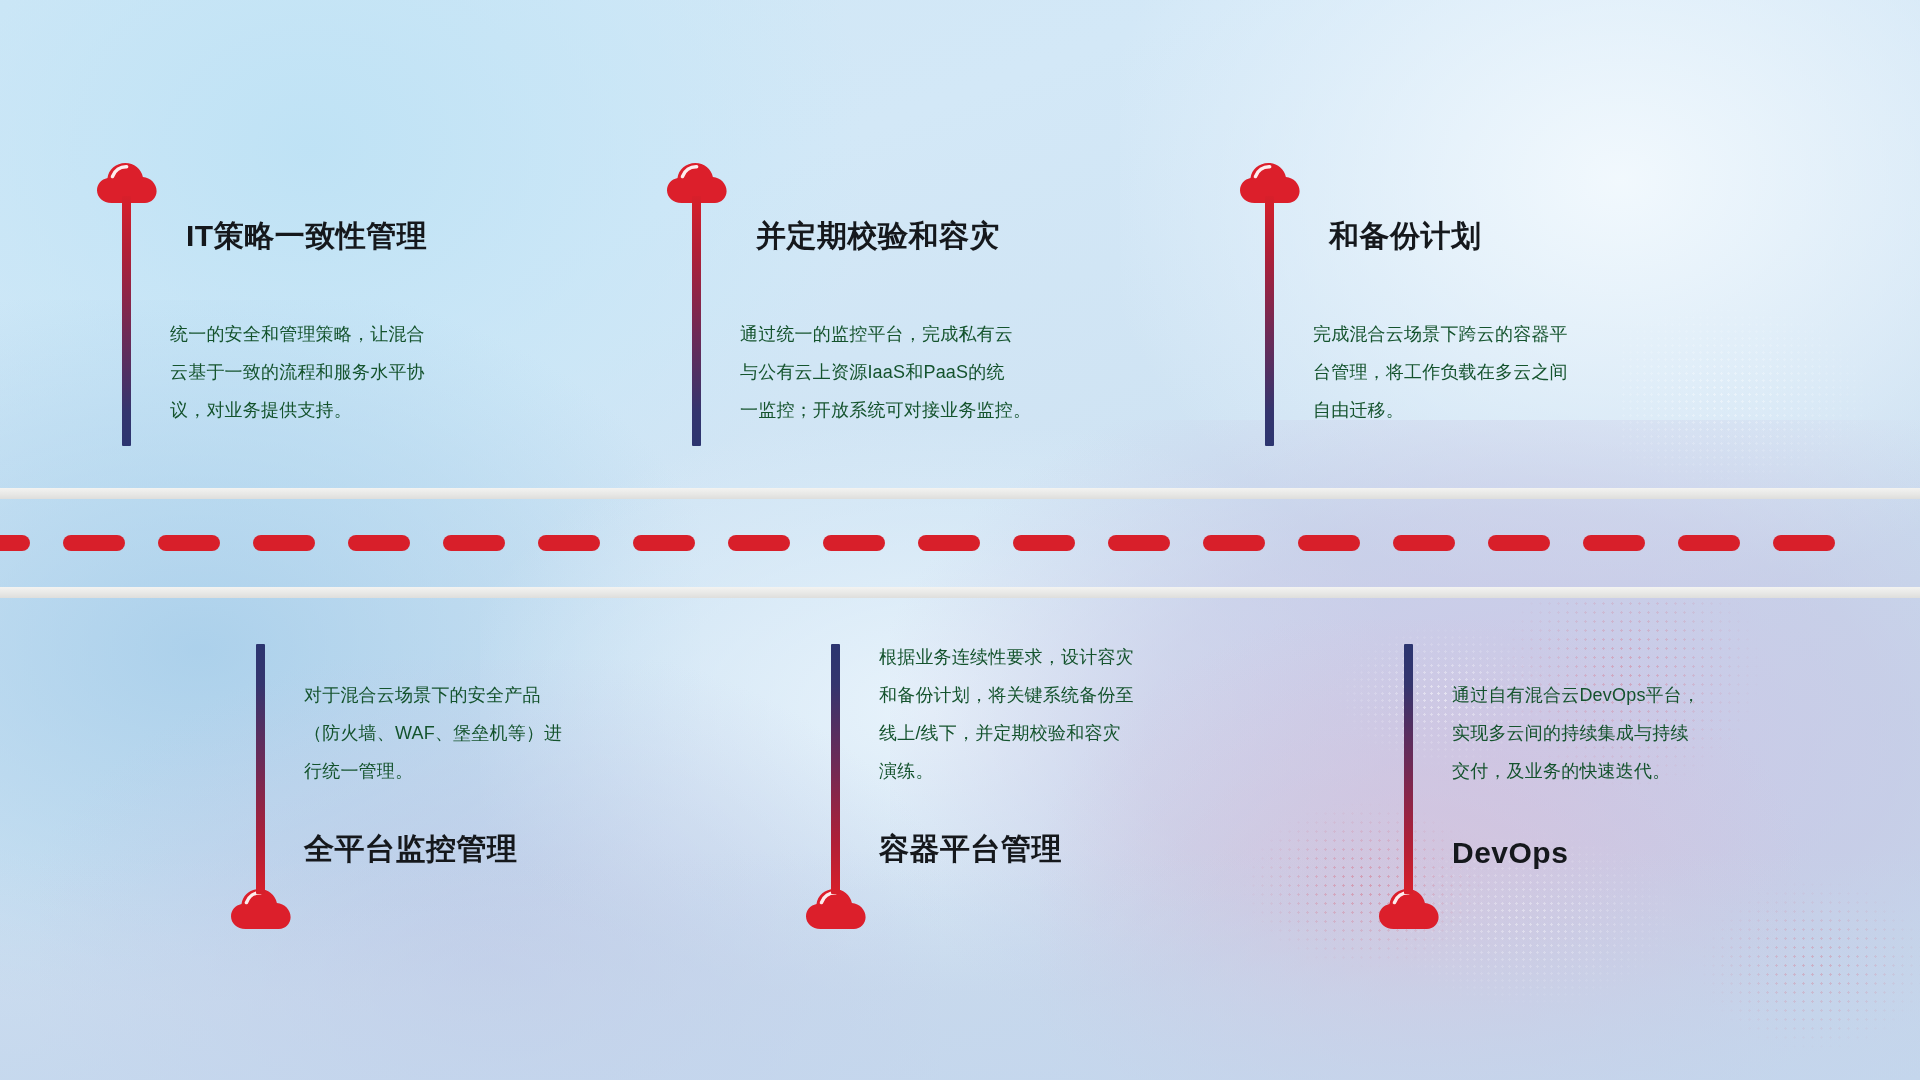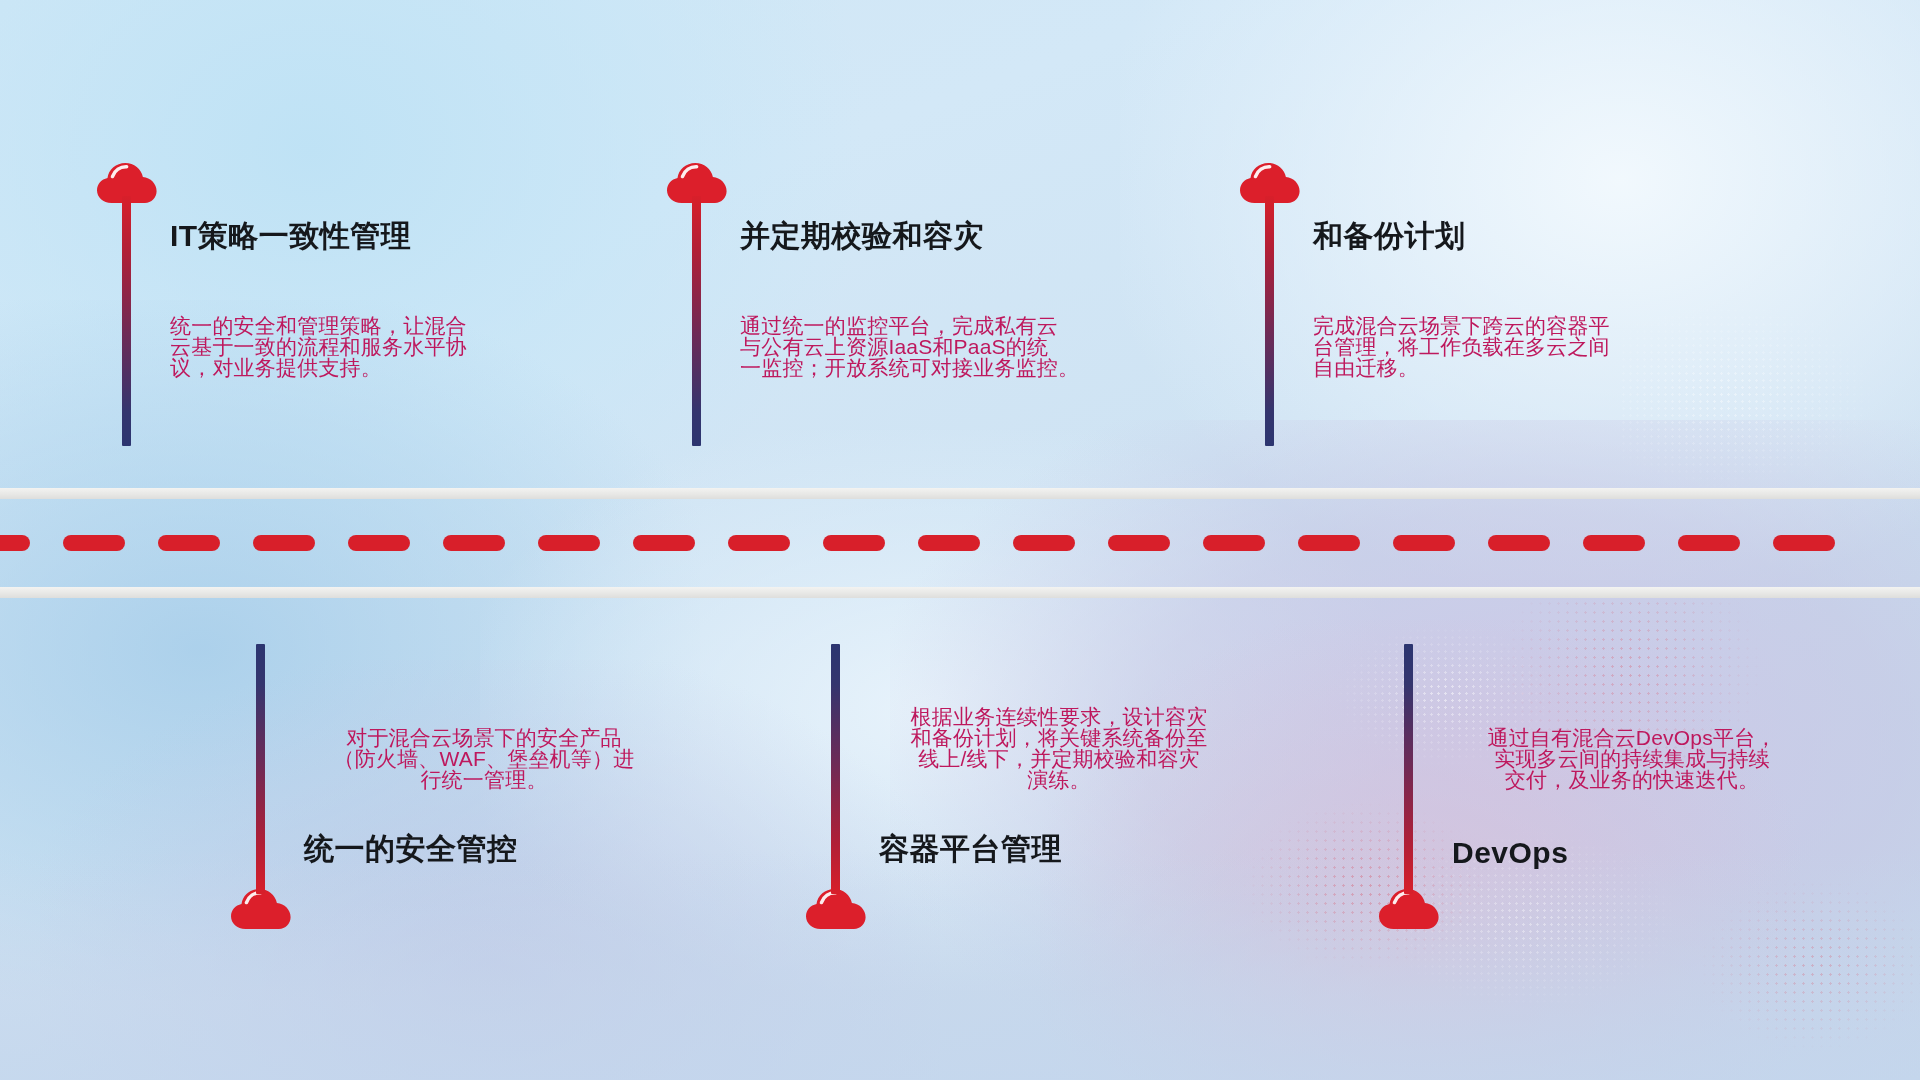--- a/index.html
+++ b/index.html
@@ -125,35 +125,35 @@
     width:9px; border-radius:1px;
   }
   .stem.down { background:linear-gradient(180deg,#d81f2a 0%,#b11f36 22%,#6e2a56 55%,#34356e 86%,#2c3570 100%); }
   .stem.up   { background:linear-gradient(180deg,#2c3570 0%,#34356e 16%,#6e2a56 48%,#b11f36 80%,#d81f2a 100%); }
 
   .title {
     font-size:30px; font-weight:bold; color:#15181c;
     letter-spacing:.5px; white-space:nowrap;
   }
   .body {
-    font-size:21px; line-height:21px; color:#be185d;
+    font-size:18px; line-height:38px; color:#14532d;
     white-space:pre-line; letter-spacing:.2px;
   }
 
   
   .top-col .cloud { position:absolute; left:0; top:0; }
   .top-col .stem  { position:absolute; left:26px; top:36px; height:250px; }
-  .top-col .title { position:absolute; left:74px; top:56px; }
+  .top-col .title { position:absolute; left:90px; top:56px; }
   .top-col .body  { position:absolute; left:74px; top:155px; width:352px; }
 
   
   .bot-col .cloud { position:absolute; left:0; bottom:0; }
   .bot-col .stem  { position:absolute; left:26px; bottom:36px; height:250px; }
   .bot-col .title { position:absolute; left:74px; bottom:60px; }
-  .bot-col .body  { position:absolute; left:74px; bottom:140px; width:360px;text-align:center; }
+  .bot-col .body  { position:absolute; left:74px; bottom:140px; width:360px; }
 </style>
 </head>
 <body>
 
 <div id="bg">
   <div class="bg-base"></div>
   <div class="bg-b1"></div>
   <div class="bg-b2"></div>
   <div class="bg-b3"></div>
   <div class="bg-b4"></div>
@@ -248,21 +248,21 @@
 <div class="col bot-col" style="left:230px; bottom:150px;">
   <div class="cloud">
     <svg viewBox="0 0 62 44">
         <g>
       <path d="M15.5 43 C6.9 43 1 37.2 1 30.3 C1 24.3 5.4 19.2 11.5 18 C12.6 9.4 20.1 3 29.3 3 C38 3 45.3 8.9 46.9 17 C54.6 17.6 60.6 23.8 60.6 31.3 C60.6 37.8 55.4 43 48.9 43 Z" fill="#dc1f2b"></path>
       <path d="M16.5 16.5 C18.8 10.2 24.2 6.6 30.6 6.8" stroke="#ffffff" stroke-width="3.6" stroke-linecap="round" fill="none" opacity=".92"></path>
     </g>
       </svg>
   </div>
   <div class="stem up"></div>
-  <div class="title">统一的安全管控</div>
+  <div class="title">全平台监控管理</div>
   <div class="body">对于混合云场景下的安全产品
 （防火墙、WAF、堡垒机等）进
 行统一管理。</div>
 </div>
 
 <div class="col bot-col" style="left:805px; bottom:150px;">
   <div class="cloud">
     <svg viewBox="0 0 62 44">
         <g>
       <path d="M15.5 43 C6.9 43 1 37.2 1 30.3 C1 24.3 5.4 19.2 11.5 18 C12.6 9.4 20.1 3 29.3 3 C38 3 45.3 8.9 46.9 17 C54.6 17.6 60.6 23.8 60.6 31.3 C60.6 37.8 55.4 43 48.9 43 Z" fill="#dc1f2b"></path>

